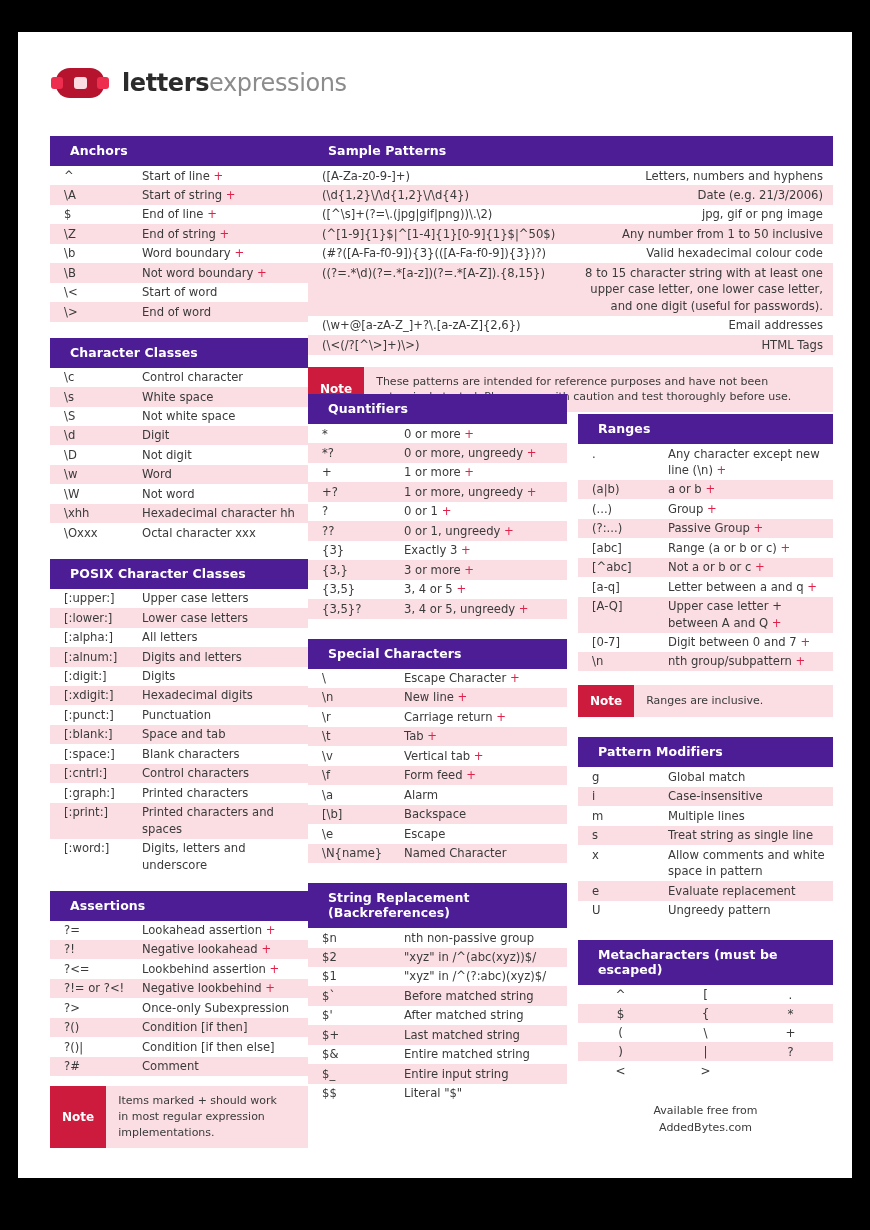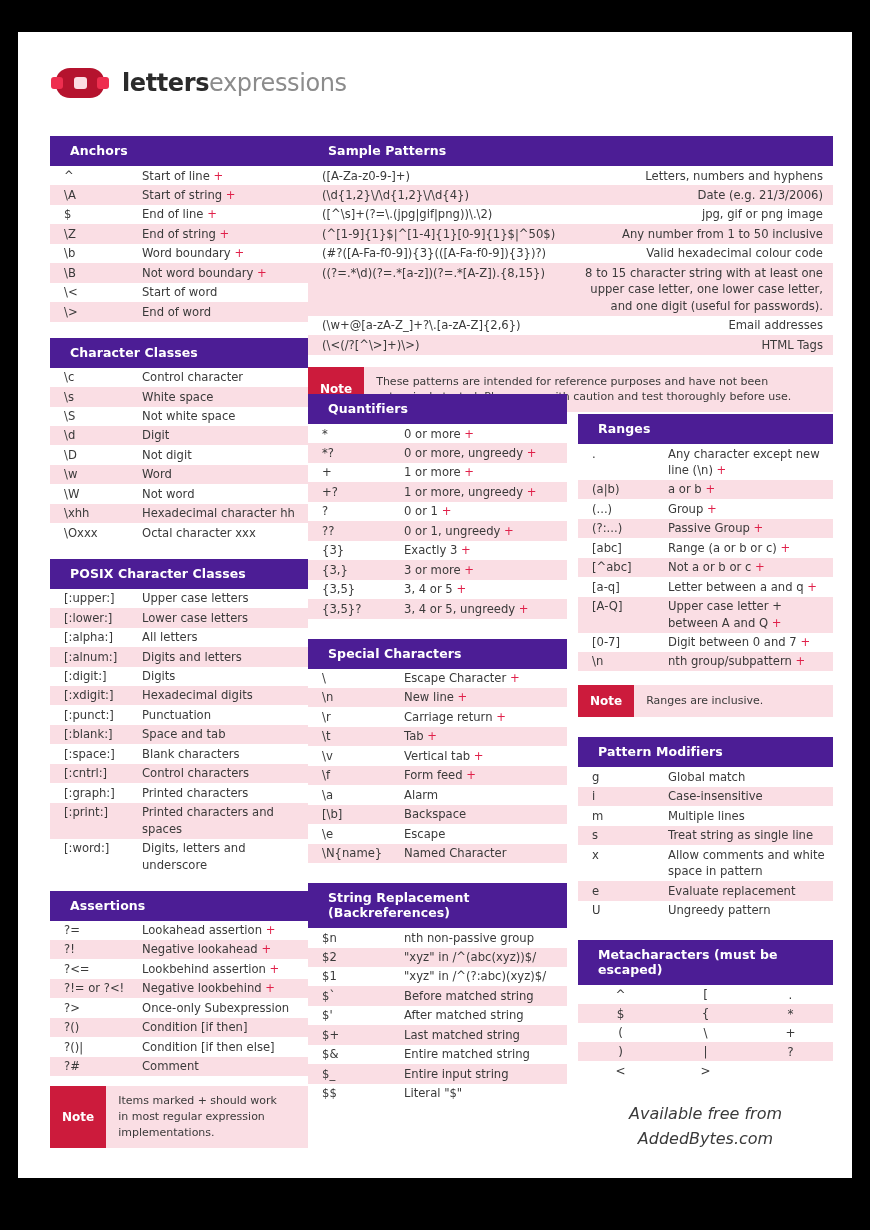--- a/index.html
+++ b/index.html
@@ -161,22 +161,21 @@
     padding: 2.5px 0;
     text-align: center;
   }
   .meta-row.alt { background: #FADEE4; }
   .meta-row span { flex: 1 1 33.33%; }
 
   
   .footer {
     margin-top: 22px;
     text-align: center;
-    font-style: italic;
-    font-size: 16px;
+    font-size: 11px;
     color: #3A3A3A;
     line-height: 1.55;
   }
 
   
   .span23 {
     position: absolute;
     left: 290px;
     top: 104px;
     width: 525px;

